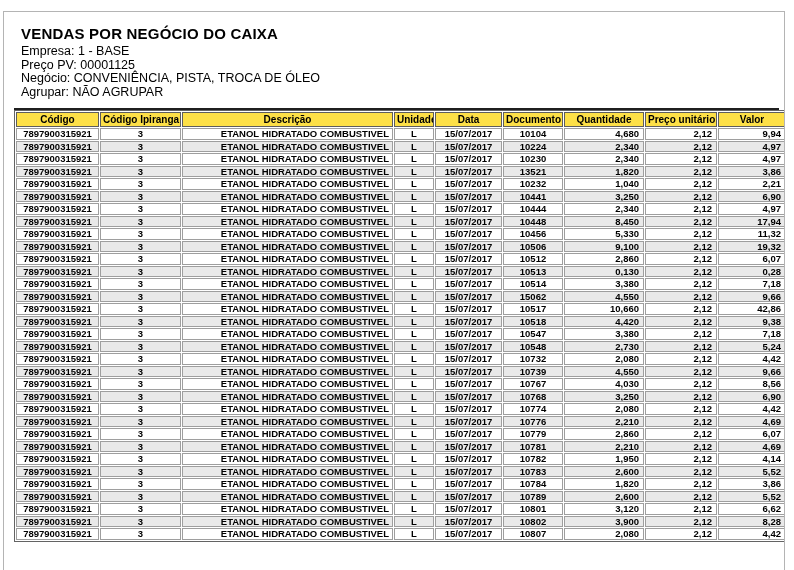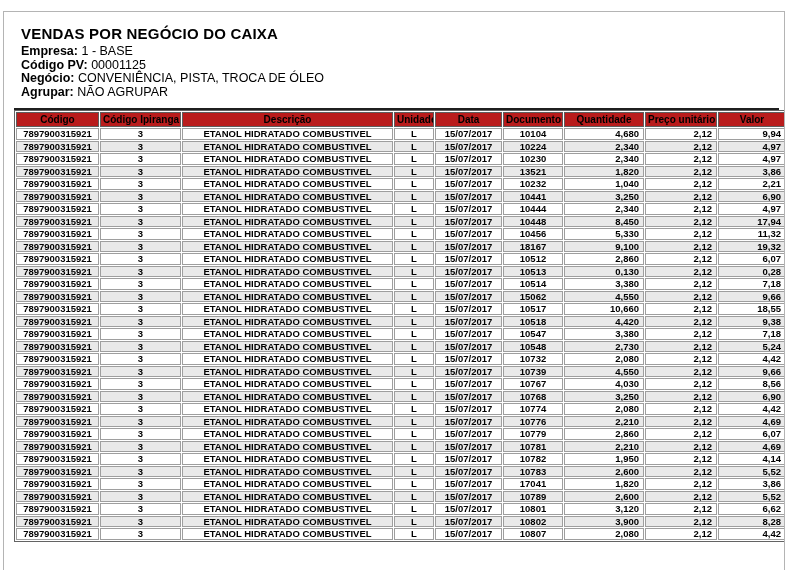--- a/index.html
+++ b/index.html
@@ -3,44 +3,44 @@
 <meta charset="utf-8">
 <style>
   html,body{margin:0;padding:0;background:#fff;}
   body{width:794px;height:570px;overflow:hidden;position:relative;
        font-family:"Liberation Sans","DejaVu Sans",sans-serif;color:#000;}
   .page{position:absolute;left:3px;top:11px;width:782px;height:566px;
         border:1px solid #b4b4b4;box-sizing:border-box;background:#fff;overflow:hidden;}
   .rpt-header{padding:13px 0 0 17px;}
   .rpt-title{font-size:15px;font-weight:bold;letter-spacing:.2px;margin-bottom:3px;}
   .rpt-line{font-size:12.5px;line-height:13.5px;}
-  .lbl{font-weight:bold;}
+  .lbl{font-weight:normal;}
   .rule{margin:9px 0 0 10px;width:765px;border-top:2px solid #1f1f1f;height:0;}
   .section-line{margin:12px 0 9px 17px;font-size:12.5px;line-height:13.5px;}
   table.rpt{margin-left:10px;border-collapse:separate;border-spacing:1px;
             border:1px solid #636363;background:#fff;table-layout:fixed;width:765px;}
-  table.rpt th{background:#b91c1c;border:1px solid #5d5d5d;font-size:10px;font-weight:bold;
+  table.rpt th{background:#fde047;border:1px solid #5d5d5d;font-size:10px;font-weight:bold;
                padding:1px 2px;height:10px;text-align:center;overflow:hidden;white-space:nowrap;}
   table.rpt td{border:1px solid #9e9e9e;font-size:9.5px;font-weight:bold;line-height:9.5px;
                height:9px;padding:0 3px;overflow:hidden;white-space:nowrap;background:#fff;}
   table.rpt tbody tr:nth-child(even) td{background:#e9e9e9;}
   table.rpt td:nth-child(1),table.rpt td:nth-child(2),table.rpt td:nth-child(4),
   table.rpt td:nth-child(5),table.rpt td:nth-child(6){text-align:center;}
-  table.rpt td:nth-child(3){text-align:center;}
+  table.rpt td:nth-child(3){text-align:right;}
   table.rpt td:nth-child(7),table.rpt td:nth-child(8),table.rpt td:nth-child(9){text-align:right;padding-right:4px;}
 </style>
 </head>
 <body>
 
 <div class="page">
 
   <div class="rpt-header">
     <div class="rpt-title">VENDAS POR NEGÓCIO DO CAIXA</div>
     <div class="rpt-line"><span class="lbl">Empresa:</span> <span>1 - BASE</span></div>
-    <div class="rpt-line"><span class="lbl">Código PV:</span> <span>00001125</span></div>
+    <div class="rpt-line"><span class="lbl">Preço PV:</span> <span>00001125</span></div>
     <div class="rpt-line"><span class="lbl">Negócio:</span> <span>CONVENIÊNCIA, PISTA, TROCA DE ÓLEO</span></div>
     <div class="rpt-line"><span class="lbl">Agrupar:</span> <span>NÃO AGRUPAR</span></div>
   </div>
 
   <div class="rule"></div>
 
 
   <table class="rpt">
     <colgroup>
       <col style="width:83px">
@@ -165,21 +165,21 @@
           <td>5,330</td>
           <td>2,12</td>
           <td>11,32</td>
         </tr>
         <tr>
           <td>7897900315921</td>
           <td>3</td>
           <td>ETANOL HIDRATADO COMBUSTIVEL</td>
           <td>L</td>
           <td>15/07/2017</td>
-          <td>18167</td>
+          <td>10506</td>
           <td>9,100</td>
           <td>2,12</td>
           <td>19,32</td>
         </tr>
         <tr>
           <td>7897900315921</td>
           <td>3</td>
           <td>ETANOL HIDRATADO COMBUSTIVEL</td>
           <td>L</td>
           <td>15/07/2017</td>
@@ -223,21 +223,21 @@
         </tr>
         <tr>
           <td>7897900315921</td>
           <td>3</td>
           <td>ETANOL HIDRATADO COMBUSTIVEL</td>
           <td>L</td>
           <td>15/07/2017</td>
           <td>10517</td>
           <td>10,660</td>
           <td>2,12</td>
-          <td>18,55</td>
+          <td>42,86</td>
         </tr>
         <tr>
           <td>7897900315921</td>
           <td>3</td>
           <td>ETANOL HIDRATADO COMBUSTIVEL</td>
           <td>L</td>
           <td>15/07/2017</td>
           <td>10518</td>
           <td>4,420</td>
           <td>2,12</td>
@@ -374,21 +374,21 @@
           <td>2,600</td>
           <td>2,12</td>
           <td>5,52</td>
         </tr>
         <tr>
           <td>7897900315921</td>
           <td>3</td>
           <td>ETANOL HIDRATADO COMBUSTIVEL</td>
           <td>L</td>
           <td>15/07/2017</td>
-          <td>17041</td>
+          <td>10784</td>
           <td>1,820</td>
           <td>2,12</td>
           <td>3,86</td>
         </tr>
         <tr>
           <td>7897900315921</td>
           <td>3</td>
           <td>ETANOL HIDRATADO COMBUSTIVEL</td>
           <td>L</td>
           <td>15/07/2017</td>

